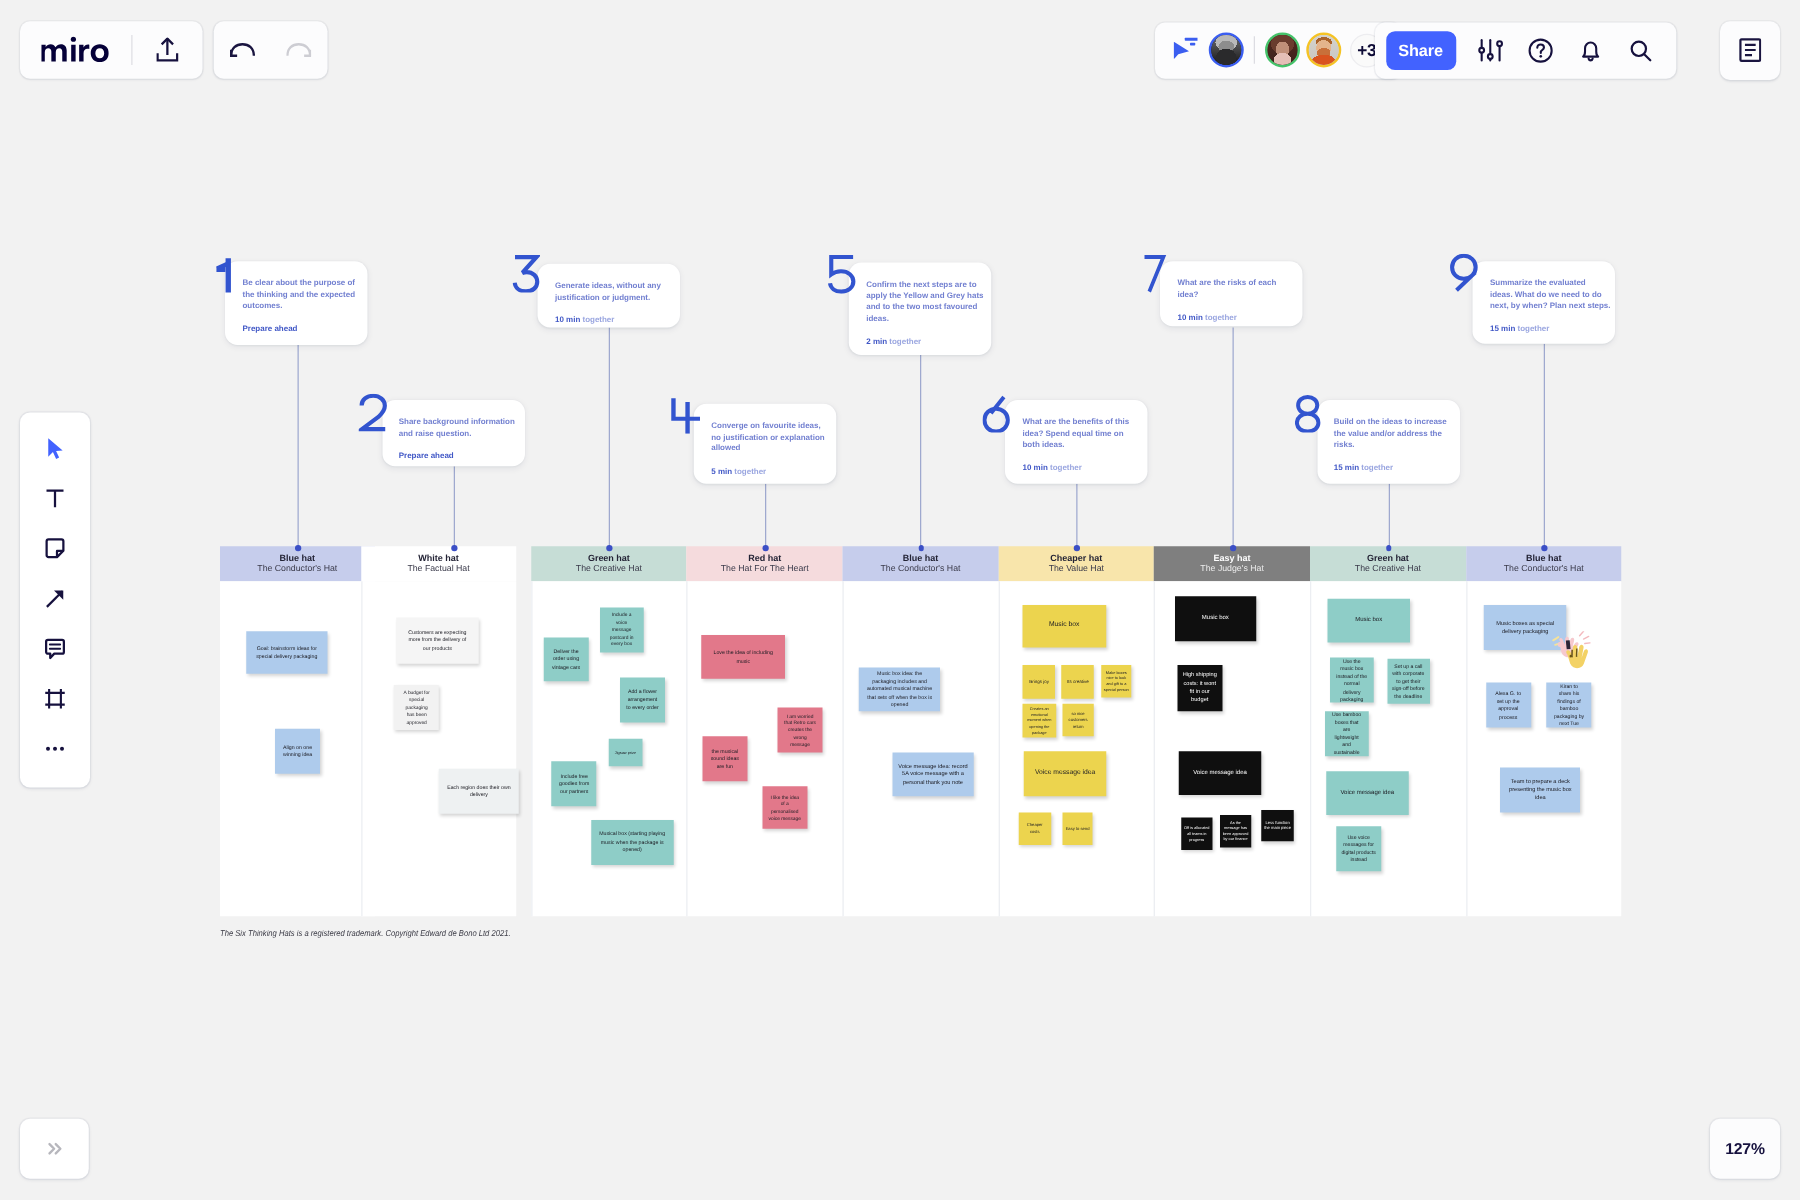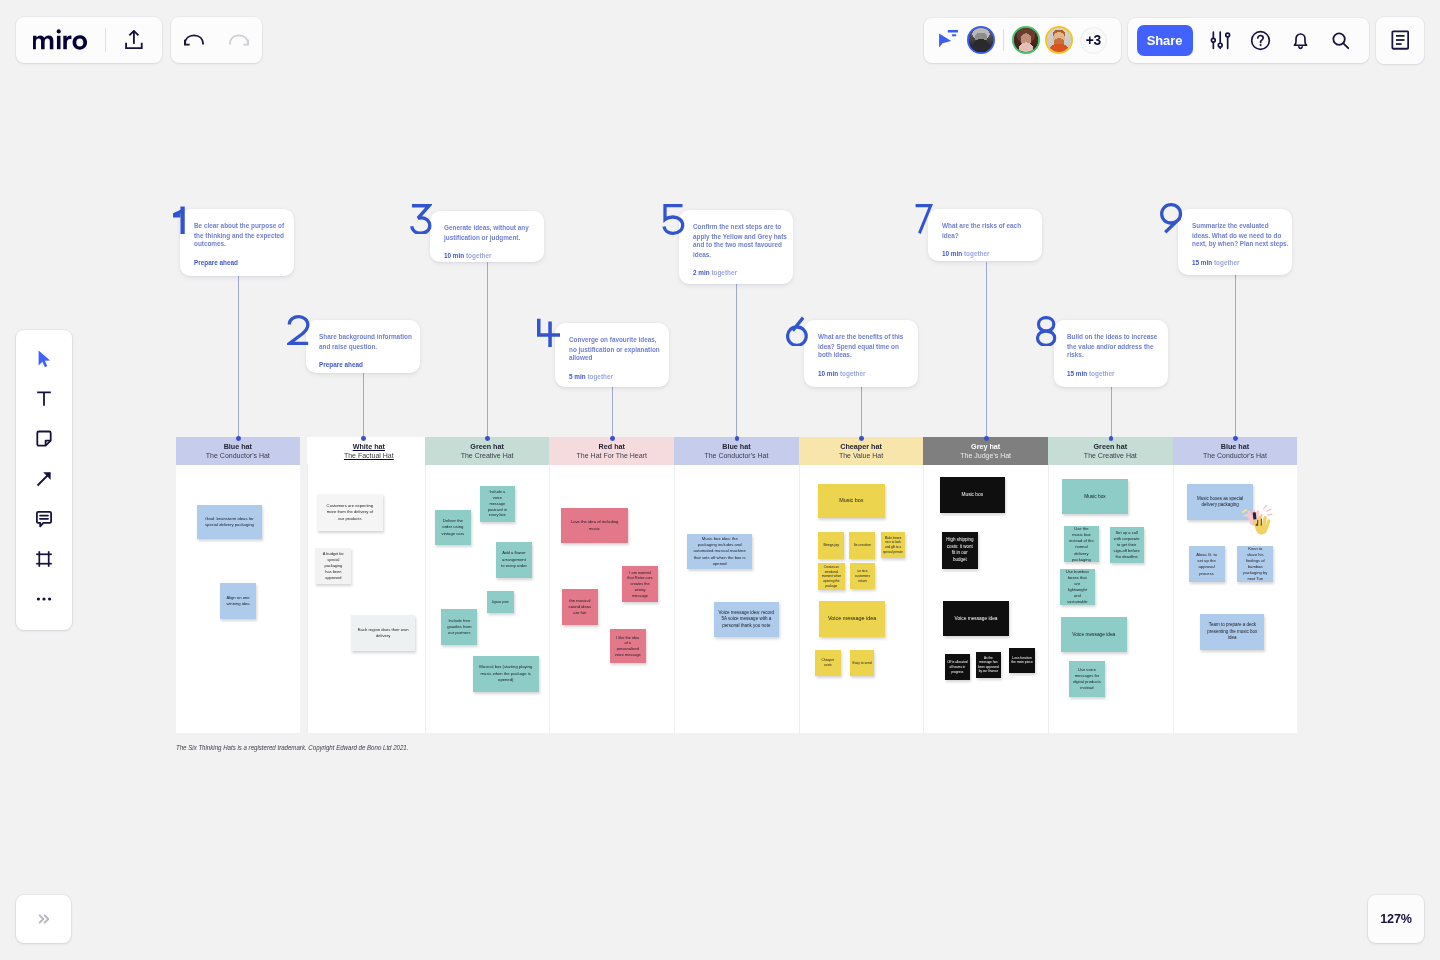--- a/index.html
+++ b/index.html
@@ -26,21 +26,21 @@
   .avatar{width:28px;height:28px;border-radius:50%;position:relative;overflow:hidden;
           box-sizing:border-box;}
   .avatar .face{position:absolute;left:0;top:0;width:100%;height:100%;}
   #avatars{display:flex;align-items:center;margin-left:9.5px;gap:5.3px;}
   #avatar-sep{width:1.3px;height:22px;background:#dcdce2;margin:0 2.3px;}
   #avatar-more{width:27px;height:27px;border-radius:50%;background:#fafafa;
         border:1.3px solid #ededf0;box-sizing:border-box;margin-left:1.6px;
         display:flex;align-items:center;justify-content:center;font-size:13.8px;
         font-weight:700;color:#0e0b36;letter-spacing:-.3px;}
 
-  #actions-bar{left:1128px;top:17.5px;width:241px;height:45.5px;gap:0px;}
+  #actions-bar{left:1100px;top:17.5px;width:241px;height:45.5px;gap:0px;}
   #share-btn{margin-left:8.5px;background:#4262ff;color:#fff;border-radius:7px;
        width:56px;height:31.5px;display:flex;align-items:center;justify-content:center;
        font-size:13px;font-weight:700;cursor:pointer;letter-spacing:-.1px;}
   #actions-bar .iconbtn{width:40px;height:40px;margin-left:0;}
   #actions-bar #share-btn + .iconbtn{margin-left:7.8px;}
   #panel-bar{left:1376px;top:16.5px;width:48.3px;height:47px;justify-content:center;}
 
   
   #toolbar{position:absolute;left:16px;top:330px;width:55.5px;height:300px;
       background:#fff;border-radius:8px;
@@ -457,21 +457,21 @@
       </div>
     </div>
   <div id="board">
       <div class="col" style="left: 0px; width: 124.644px;">
         <div class="col-head" style="background:#c6cdec;">
           <div class="col-title">Blue hat</div>
           <div class="col-sub">The Conductor's Hat</div>
         </div>
         <div class="col-body"></div>
       </div>
-      <div class="col" style="left: 131px; width: 124.644px; text-decoration: underline;">
+      <div class="col" style="left: 113px; width: 124.644px;">
         <div class="col-head" style="background:#ffffff;">
           <div class="col-title">White hat</div>
           <div class="col-sub">The Factual Hat</div>
         </div>
         <div class="col-body"></div>
       </div>
       <div class="col" style="left: 249.289px; width: 124.644px;">
         <div class="col-head" style="background:#c6ddd6;">
           <div class="col-title">Green hat</div>
           <div class="col-sub">The Creative Hat</div>
@@ -494,21 +494,21 @@
       </div>
       <div class="col" style="left: 623.222px; width: 124.644px;">
         <div class="col-head" style="background:#f8e5ab;">
           <div class="col-title">Cheaper hat</div>
           <div class="col-sub">The Value Hat</div>
         </div>
         <div class="col-body"></div>
       </div>
       <div class="col grey" style="left: 747.867px; width: 124.644px;">
         <div class="col-head" style="background:#7f7f7f;">
-          <div class="col-title">Grey hat</div>
+          <div class="col-title">Easy hat</div>
           <div class="col-sub">The Judge's Hat</div>
         </div>
         <div class="col-body"></div>
       </div>
       <div class="col" style="left: 872.511px; width: 124.644px;">
         <div class="col-head" style="background:#c6ddd6;">
           <div class="col-title">Green hat</div>
           <div class="col-sub">The Creative Hat</div>
         </div>
         <div class="col-body"></div>

